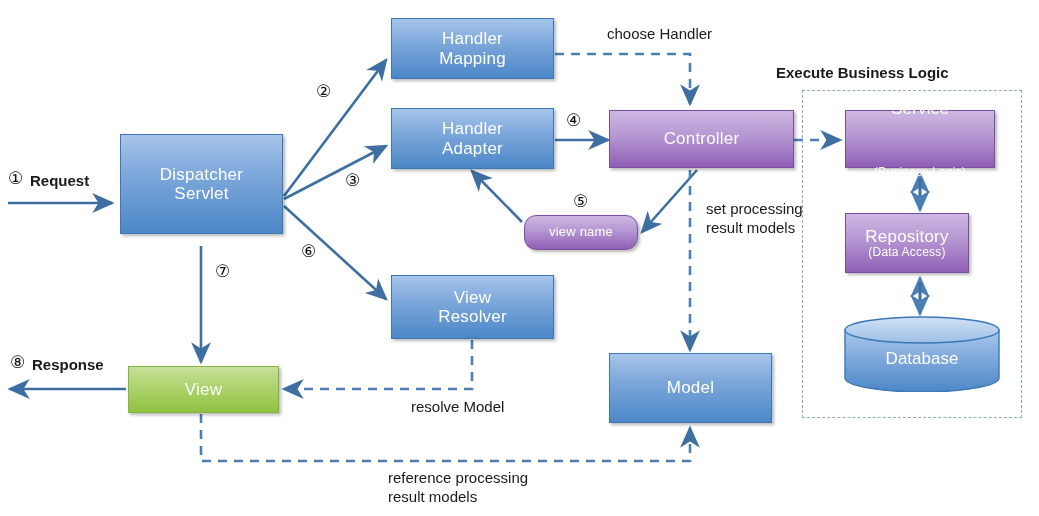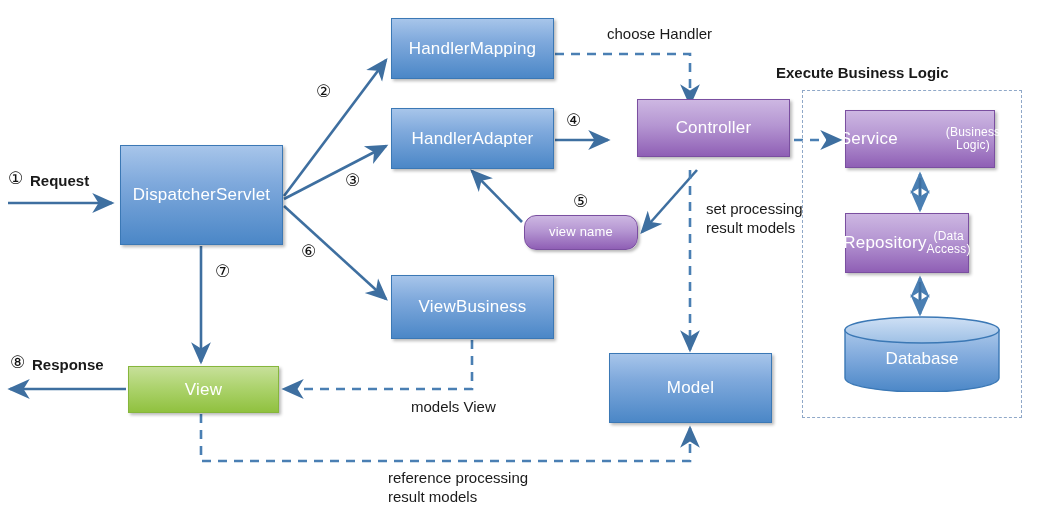--- a/index.html
+++ b/index.html
@@ -1,21 +1,21 @@
 <!DOCTYPE html>
 <html><head>
 <meta charset="utf-8">
 <style>
   html,body{margin:0;padding:0;background:#ffffff;}
   body{width:1039px;height:516px;position:relative;overflow:hidden;
        font-family:"Liberation Sans","DejaVu Sans",sans-serif;}
   #stage{position:absolute;left:0;top:0;width:1039px;height:516px;}
   svg.layer{position:absolute;left:0;top:0;width:1039px;height:516px;pointer-events:none;}
 
-  .node{position:absolute;box-sizing:border-box;display:flex;flex-direction:row;
+  .node{position:absolute;box-sizing:border-box;display:flex;flex-direction:column;
         align-items:center;justify-content:center;color:#ffffff;text-align:center;
         line-height:1.12;letter-spacing:.2px;}
   .blue{background:linear-gradient(180deg,#a7c5ea 0%,#7fa9dc 38%,#4b87c7 100%);
         border:1px solid #3b78b5;box-shadow:2px 2px 3px rgba(0,0,0,.28);}
   .purple{background:linear-gradient(180deg,#cdb7e2 0%,#b596d2 45%,#8f5fb5 100%);
           border:1px solid #7a4fa0;box-shadow:2px 2px 3px rgba(0,0,0,.28);}
   .green{background:linear-gradient(180deg,#c7e09a 0%,#add36e 45%,#90c13f 100%);
          border:1px solid #86b63c;box-shadow:2px 2px 3px rgba(0,0,0,.28);}
   .n-title{font-size:17px;}
   .n-sub{font-size:12px;}
@@ -81,46 +81,46 @@
 
       <path d="M472,340 L472,389 L284,389" marker-end="url(#ah)"></path>
 
       <path d="M201,414 L201,461 L690,461 L690,428" marker-end="url(#ah)"></path>
     </g>
   </svg>
 
   <div class="dashbox" style="left:802px;top:90px;width:220px;height:328px;"></div>
   <div class="txt" style="left:776px;top:64px;">Execute Business Logic</div>
 
-  <div class="node blue" style="left:120px;top:145px;width:163px;height:100px;text-align:right;">
+  <div class="node blue" style="left:120px;top:134px;width:163px;height:100px;text-align:right;">
     <div class="n-title">Dispatcher</div>
     <div class="n-title">Servlet</div>
   </div>
 
   <div class="node blue" style="left:391px;top:18px;width:163px;height:61px;">
     <div class="n-title">Handler</div>
     <div class="n-title">Mapping</div>
   </div>
 
   <div class="node blue" style="left:391px;top:108px;width:163px;height:61px;">
     <div class="n-title">Handler</div>
     <div class="n-title">Adapter</div>
   </div>
 
-  <div class="node purple" style="left:609px;top:99px;width:153px;height:58px;margin-left:28px;">
+  <div class="node purple" style="left:609px;top:110px;width:185px;height:58px;">
     <div class="n-title">Controller</div>
   </div>
 
   <div class="node purple rounded" style="left:524px;top:215px;width:114px;height:35px;">
     <div class="small-lbl">view name</div>
   </div>
 
   <div class="node blue" style="left:391px;top:275px;width:163px;height:64px;">
     <div class="n-title">View</div>
-    <div class="n-title">Business</div>
+    <div class="n-title">Resolver</div>
   </div>
 
   <div class="node green" style="left:128px;top:366px;width:151px;height:47px;">
     <div class="n-title">View</div>
   </div>
 
   <div class="node blue" style="left:609px;top:353px;width:163px;height:70px;">
     <div class="n-title">Model</div>
   </div>
 
@@ -162,17 +162,17 @@
   <div class="num" style="left:573px;top:193px;font-size:17px;">⑤</div>
   <div class="num" style="left:301px;top:243px;font-size:17px;">⑥</div>
   <div class="num" style="left:215px;top:263px;font-size:17px;">⑦</div>
   <div class="num" style="left:10px;top:354px;font-size:17px;">⑧</div>
 
   <div class="txt" style="left:30px;top:172px;">Request</div>
   <div class="txt" style="left:32px;top:356px;">Response</div>
   <div class="txt plain" style="left:607px;top:25px;">choose Handler</div>
   <div class="txt plain" style="left:706px;top:200px;">set processing
 result models</div>
-  <div class="txt plain" style="left:411px;top:398px;">models View</div>
+  <div class="txt plain" style="left:411px;top:398px;">resolve Model</div>
   <div class="txt plain" style="left:388px;top:469px;">reference processing
 result models</div>
 
 </div>
 
 </body></html>

